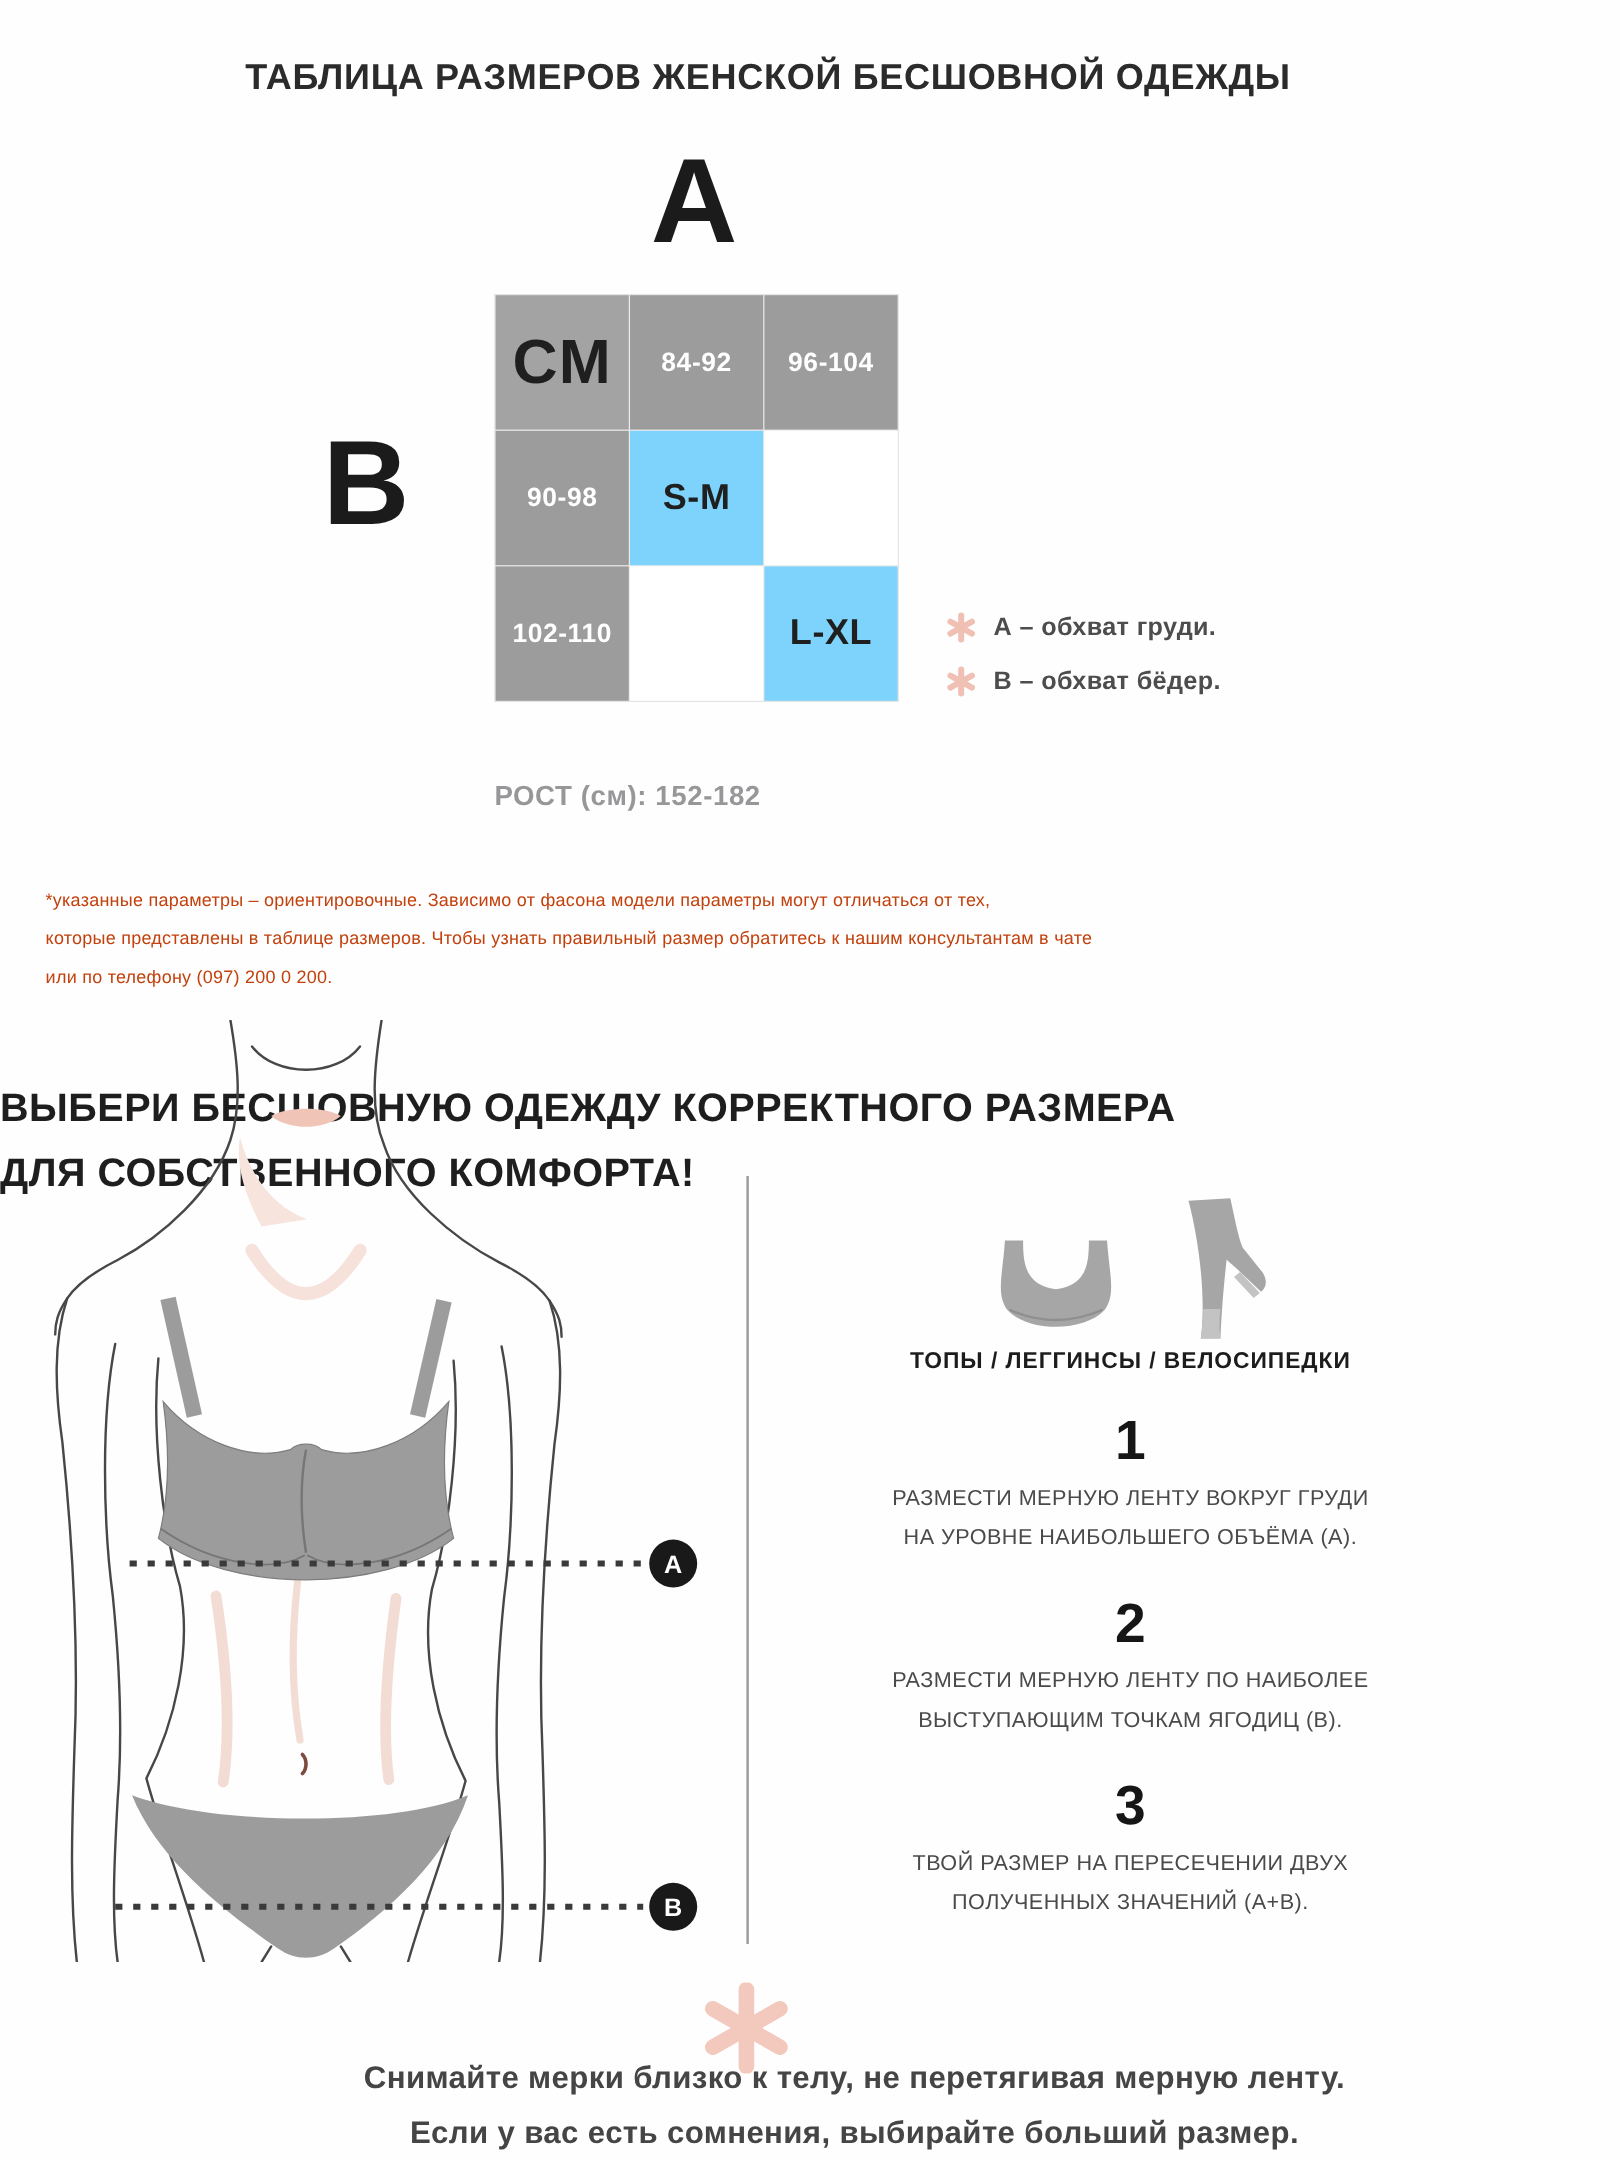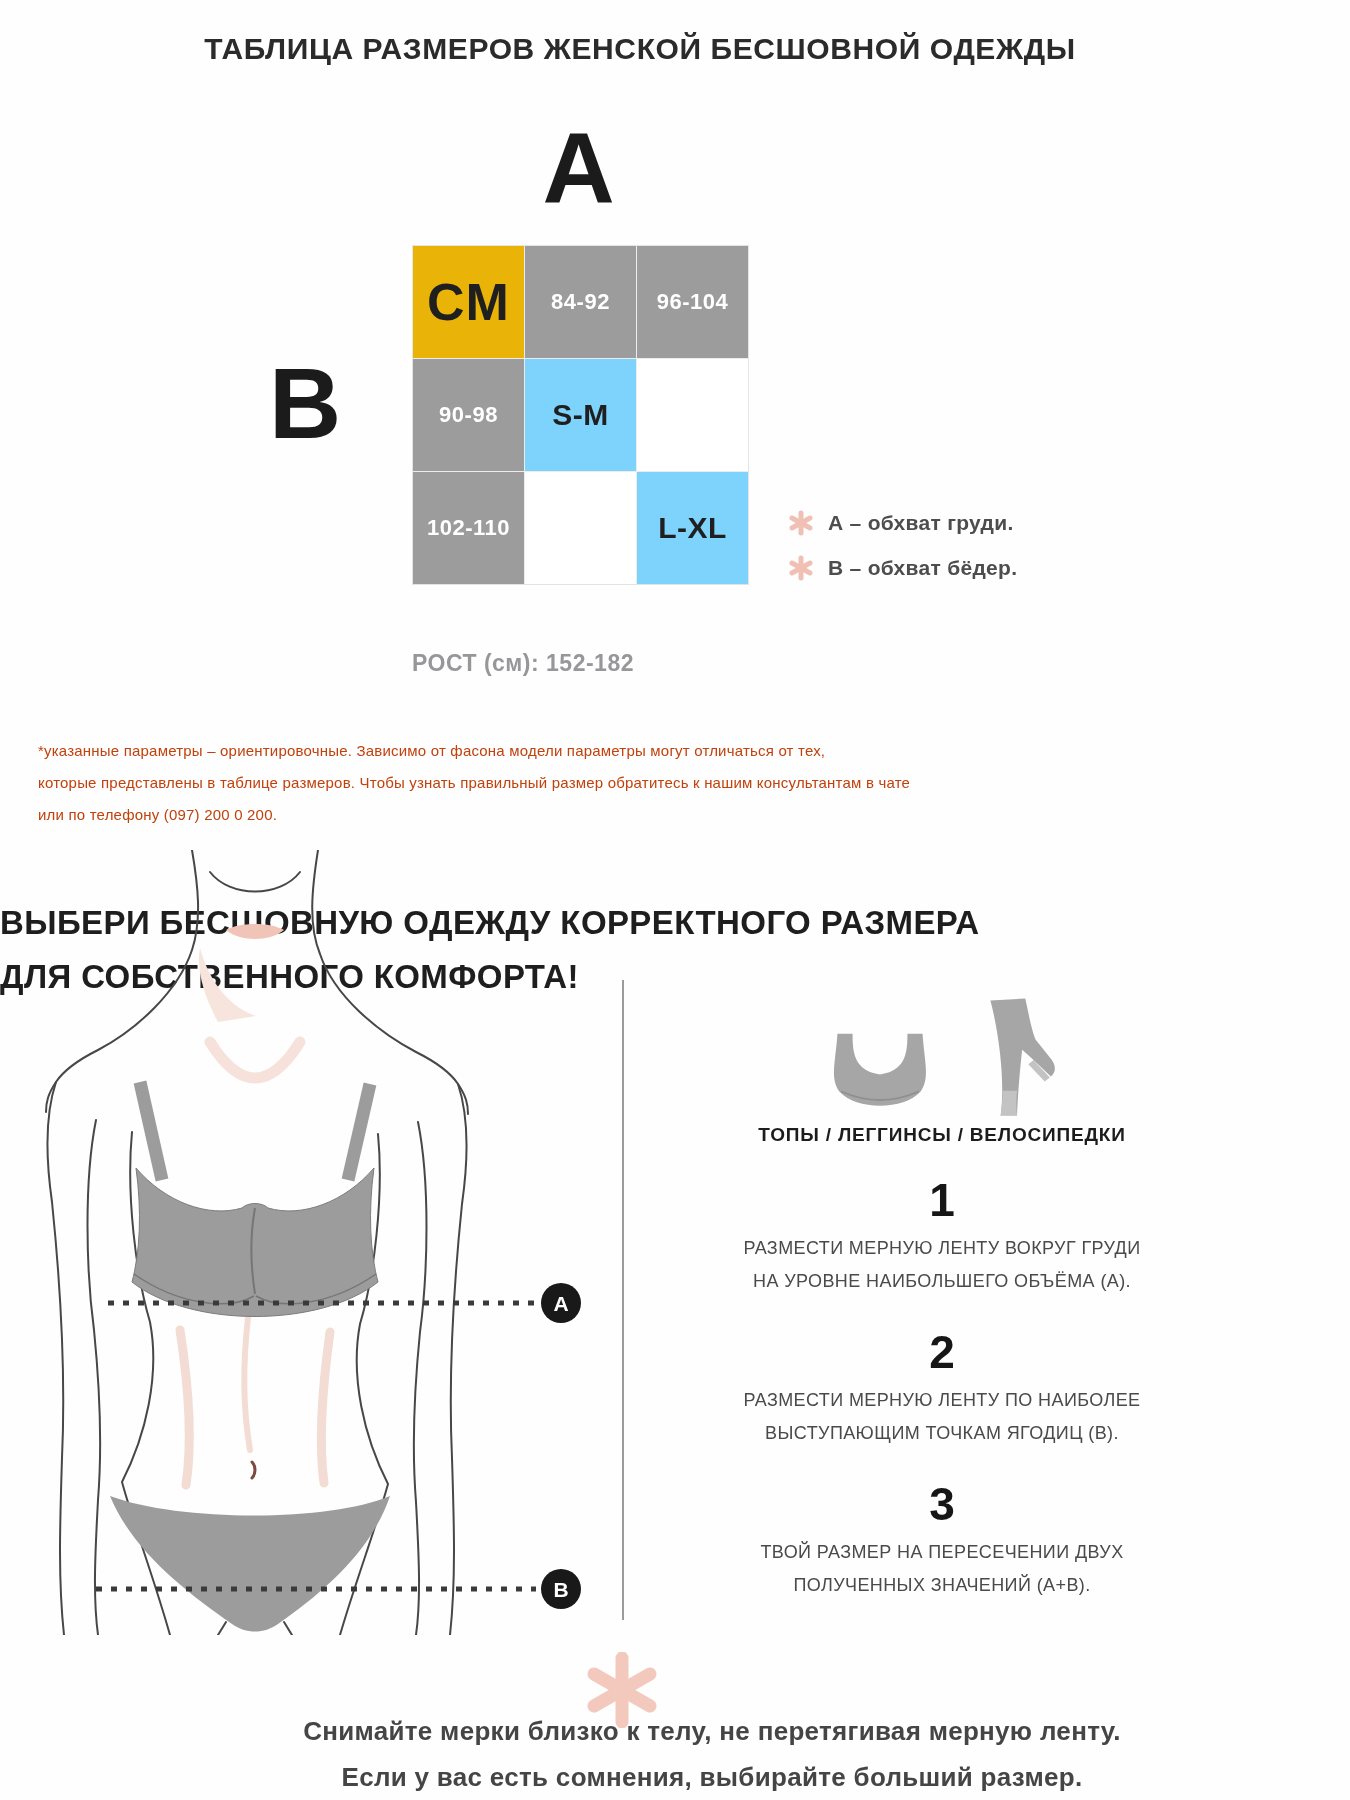--- a/index.html
+++ b/index.html
@@ -1,36 +1,36 @@
 <!DOCTYPE html>
 <html><head>
 <meta charset="utf-8">
 <style>
   html,body{margin:0;padding:0;background:#fff;}
   #page{position:relative;width:1350px;height:1800px;background:#fefefe;overflow:hidden;
         font-family:"Liberation Sans",sans-serif;color:#2a2a2a;}
   .abs{position:absolute;}
 
   
-  #title{left:0;top:32px;width:1280px;text-align:center;font-size:30px;font-weight:700;
+  #title{left:0;top:48px;width:1280px;text-align:center;font-size:30px;font-weight:700;
          letter-spacing:.6px;color:#2b2b2b;}
 
   
   #axis-a{left:412px;top:118px;width:333px;text-align:center;font-size:100px;font-weight:800;
           line-height:1;color:#1b1b1b;}
   #axis-b{left:240px;top:353px;width:130px;text-align:center;font-size:100px;font-weight:800;
           line-height:1;color:#1b1b1b;}
   #grid{left:412px;top:245px;width:335px;display:grid;
         grid-template-columns:111px 111px 111px;grid-template-rows:112px 112px 112px;
         gap:1px;background:#ececec;border:1px solid #e4e4e4;}
   .cell{display:flex;align-items:center;justify-content:center;}
   .cell.w{background:#fff;}
   .cell.g{background:#9c9c9c;color:#fff;font-weight:700;font-size:22px;letter-spacing:.5px;}
   .cell.p{background:#7dd3fc;color:#1f1f1f;font-weight:700;font-size:30px;letter-spacing:.5px;}
-  .cell.unit{background:#eab308;color:#1f1f1f;font-weight:700;font-size:52px;letter-spacing:1px;}
+  .cell.unit{background:#a3a3a3;color:#1f1f1f;font-weight:700;font-size:52px;letter-spacing:1px;}
 
   
   #legend{left:788px;top:506px;}
   .legend-row{display:flex;align-items:center;height:34px;margin-bottom:11px;}
   .legend-row svg{margin-right:14px;flex:0 0 auto;}
   .legend-label{font-size:21px;font-weight:700;color:#4d4d4d;letter-spacing:.3px;}
 
   #height-note{left:412px;top:650px;font-size:23px;font-weight:700;color:#97979a;letter-spacing:.5px;}
 
   

